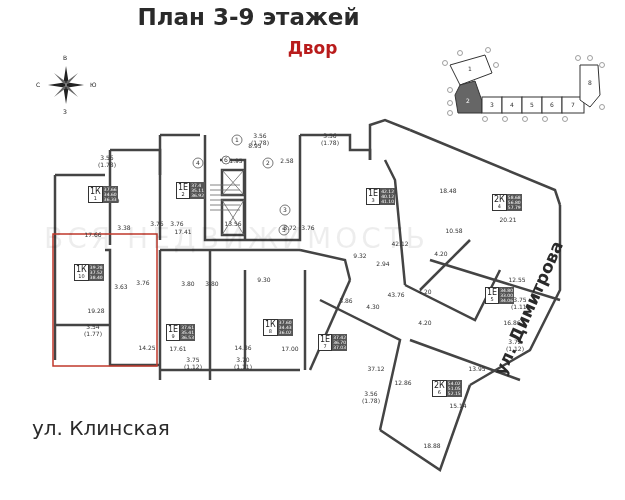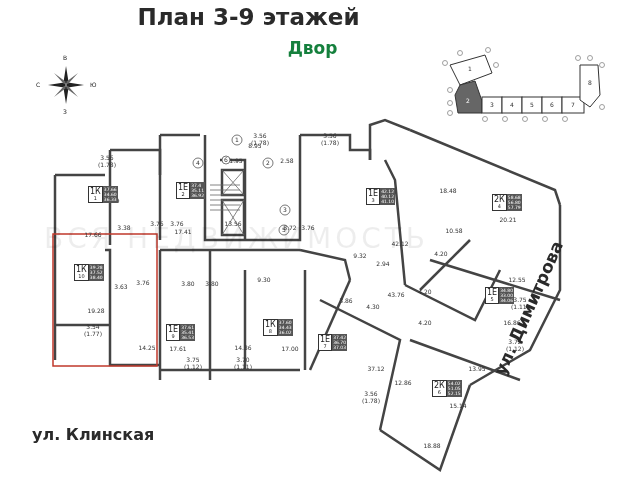--- a/index.html
+++ b/index.html
@@ -1,19 +1,19 @@
 <!DOCTYPE html>
 <html><head>
   <meta charset="utf-8">
   <style>
     html, body { margin:0; padding:0; background:#fff; }
     body { width:625px; height:500px; position:relative; overflow:hidden; font-family:"DejaVu Sans", sans-serif; color:#222; }
     .title { position:absolute; left:0; width:497px; top:4px; text-align:center; font-weight:bold; font-size:23px; color:#2a2a2a; }
-    .subtitle { position:absolute; left:0; width:625px; top:38px; text-align:center; font-weight:bold; font-size:17px; color:#15803d; }
-    .street-bottom { position:absolute; left:32px; top:425px; font-weight:bold; font-size:16px; color:#2a2a2a; }
+    .subtitle { position:absolute; left:0; width:625px; top:38px; text-align:center; font-weight:bold; font-size:17px; color:#b91c1c; }
+    .street-bottom { position:absolute; left:32px; top:416px; font-weight:normal; font-size:20px; color:#2a2a2a; }
     .street-right { position:absolute; left:490px; top:370px; font-weight:bold; font-size:17px; color:#2a2a2a; transform:rotate(-66deg); transform-origin:left top; white-space:nowrap; }
     .watermark { position:absolute; left:44px; top:222px; font-size:28px; color:rgba(0,0,0,0.07); letter-spacing:4px; white-space:nowrap; font-weight:normal; }
     svg.plan { position:absolute; left:0; top:0; }
     .lbl { font-family:"DejaVu Sans", sans-serif; font-size:6px; fill:#333; }
     .apt { position:absolute; display:flex; align-items:center; gap:0; }
     .apt .type { border:1px solid #333; font-size:8px; line-height:8px; padding:1px 1px; background:#fff; text-align:center; }
     .apt .type small { display:block; font-size:5px; line-height:5px; }
     .apt .areas { background:#555; color:#fff; font-size:4.5px; line-height:5px; padding:1px; }
     .compass { position:absolute; left:44px; top:60px; }
     .keyplan { position:absolute; left:430px; top:45px; }

